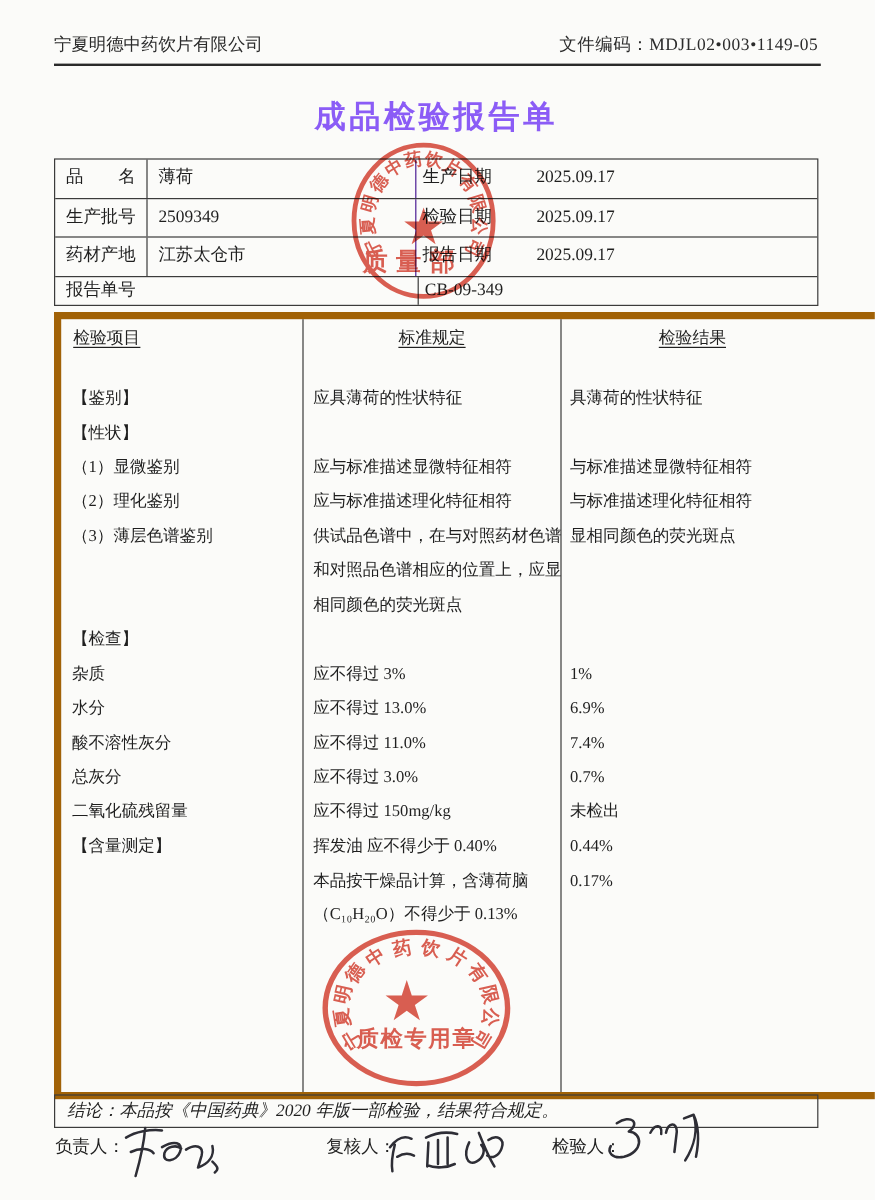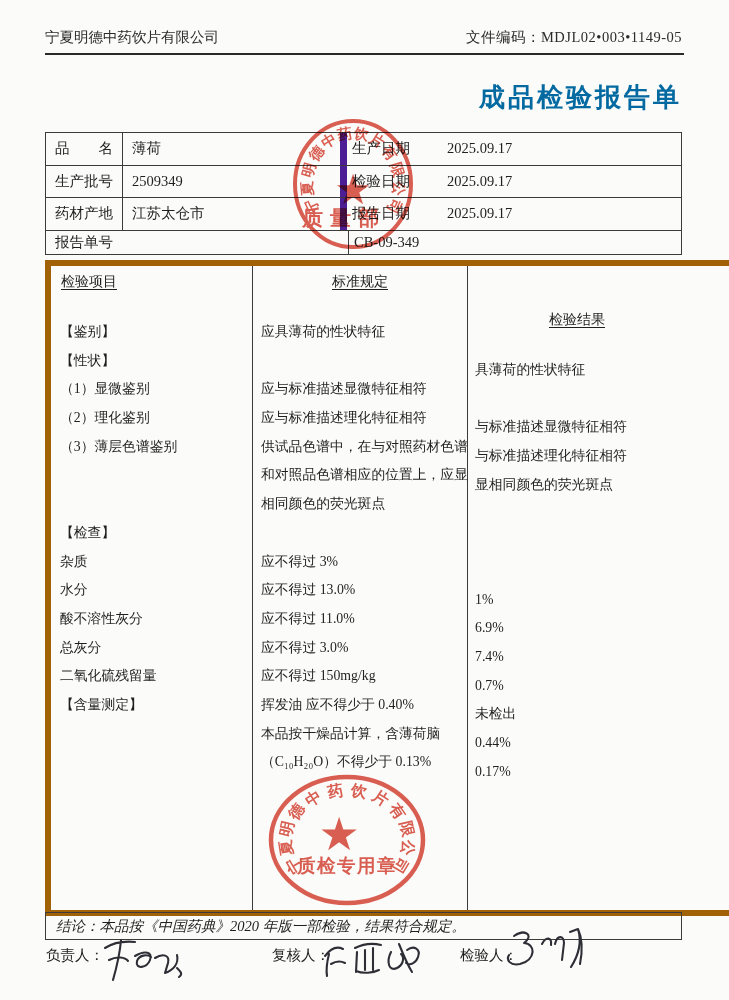--- a/index.html
+++ b/index.html
@@ -11,40 +11,40 @@
   }
   .abs{position:absolute;}
 
   
   .doc-header{left:45px;top:28px;width:637px;height:22px;font-size:14.5px;color:#2b2b2b;}
   .doc-header .company{position:absolute;left:0;top:0;}
   .doc-header .doccode{position:absolute;right:0;top:0;letter-spacing:.5px;}
   .header-rule{left:45px;top:53px;width:639px;height:2.4px;background:#2a2a2a;}
 
   
-  .title{left:45px;top:80px;width:637px;text-align:right;font-size:26px;font-weight:bold;letter-spacing:3px;color:#0369a1;}
+  .title{left:45px;top:80px;width:637px;text-align:center;font-size:26px;font-weight:bold;letter-spacing:3px;color:#8b5cf6;}
 
   
   .info-table{left:45px;top:132px;width:637px;box-sizing:border-box;border:1px solid #3b3b3b;background:transparent;}
   .irow{display:flex;height:31.5px;line-height:31.5px;border-bottom:1px solid #3b3b3b;font-size:14.5px;}
   .irow:last-child{border-bottom:none;height:23px;line-height:23px;}
   .icell{box-sizing:border-box;overflow:hidden;white-space:nowrap;}
   .ilabel{width:77px;padding-left:9px;border-right:1px solid #3b3b3b;}
-  .ivalue{flex:1;padding-left:9px;border-right:7px solid #4c1d95;}
+  .ivalue{flex:1;padding-left:9px;border-right:1px solid #4c1d95;}
   .iright{width:334px;position:relative;padding-left:5px;}
   .ilabel2{display:inline-block;width:95px;}
   .ireport-label{width:303px;padding-left:9px;border-right:1px solid #3b3b3b;}
   .ireport-value{flex:1;padding-left:5px;}
 
   
   .main-table{left:45px;top:260px;width:696px;height:656px;box-sizing:border-box;border:6px solid #a16207;}
   .mcol{position:absolute;top:0;bottom:0;box-sizing:border-box;}
   .mcol1{left:0;width:202px;border-right:1px solid #3b3b3b;}
   .mcol2{left:202px;width:215px;border-right:1px solid #3b3b3b;}
-  .mcol3{left:417px;width:218px;margin-top:38px;}
+  .mcol3{left:417px;width:218px;}
   .mcol-header{height:44px;box-sizing:border-box;padding-top:7px;font-size:14px;}
   .mcol-header span{text-decoration:underline;text-underline-offset:3px;}
   .mcol1 .mcol-header{padding-left:10px;text-align:left;}
   .mcol2 .mcol-header,.mcol3 .mcol-header{text-align:center;}
   .mlines{padding-top:8px;}
   .mline{height:28.7px;line-height:28.7px;font-size:13.8px;white-space:nowrap;overflow:visible;}
   .mcol1 .mline{padding-left:9px;}
   .mcol2 .mline{padding-left:8px;}
   .mcol3 .mline{padding-left:7px;}
 

